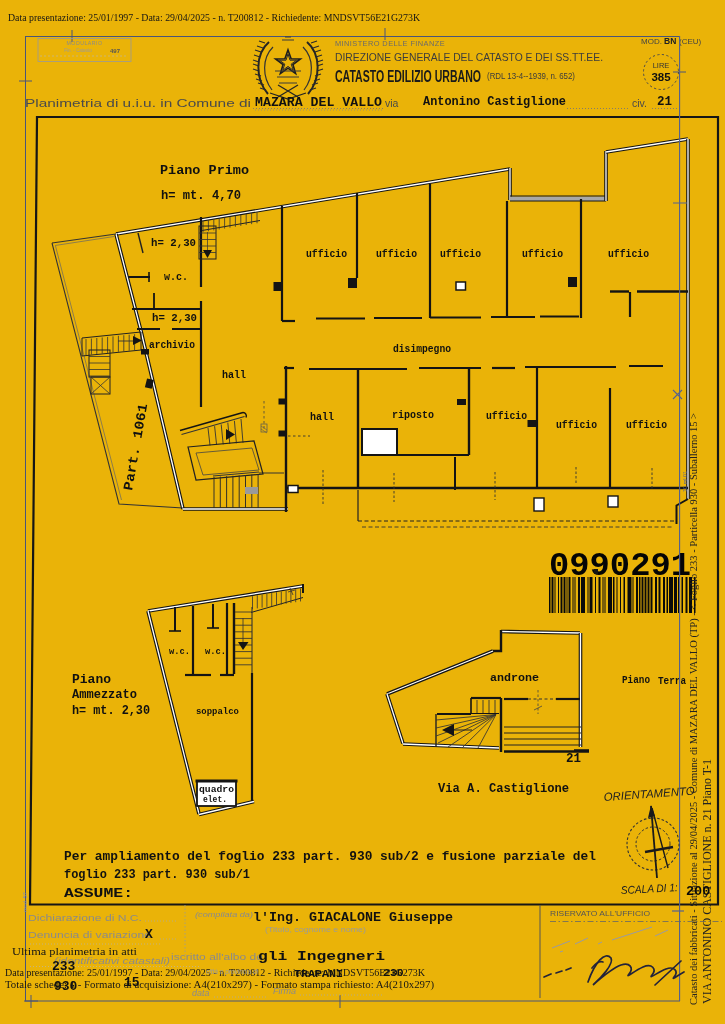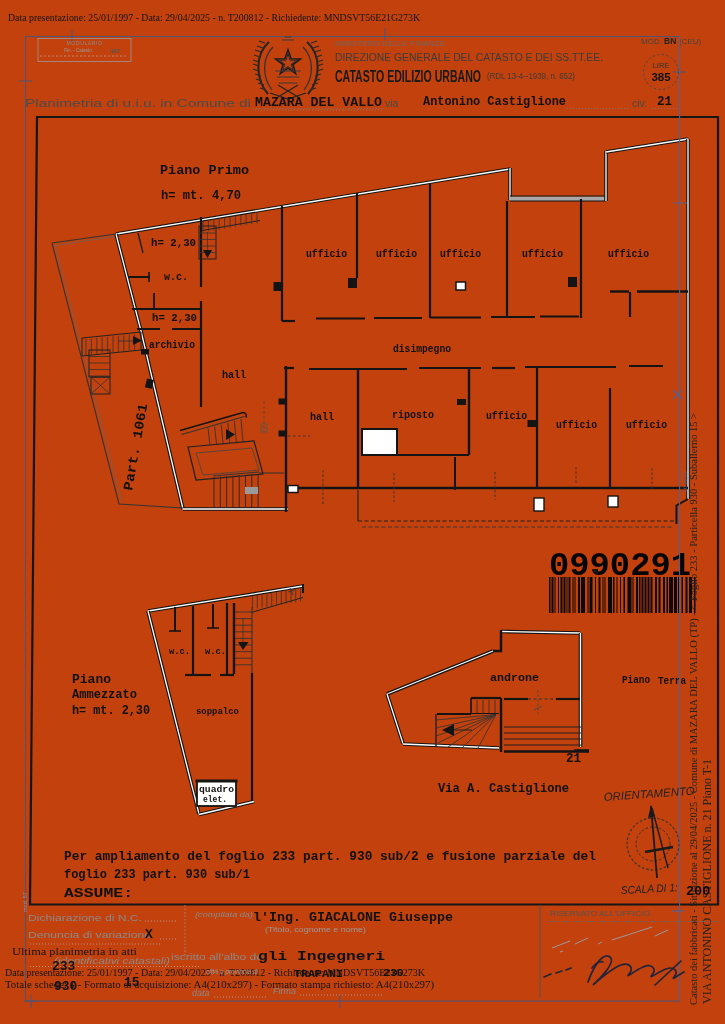--- a/index.html
+++ b/index.html
@@ -1,15 +1,15 @@
 <!DOCTYPE html>
 <html><head><meta charset="utf-8">
 <style>
 html,body{margin:0;padding:0;background:#fff}
-#page{position:relative;width:725px;height:1024px;background:#c2410c;overflow:hidden}
+#page{position:relative;width:725px;height:1024px;background:#eab308;overflow:hidden}
 svg{position:absolute;left:0;top:0}
 </style></head>
 <body>
 <div id="page">
     <svg width="725" height="1024" viewBox="0 0 725 1024">
       <g>
         <rect x="25.5" y="36.5" width="654" height="964.5" stroke="#4a5578" stroke-width="1.0" fill="none"></rect>
         <line x1="72" y1="30" x2="72" y2="42" stroke="#4a5578" stroke-width="1" stroke-linecap="butt"></line>
         <line x1="385" y1="28" x2="385" y2="40" stroke="#4a5578" stroke-width="1" stroke-linecap="butt"></line>
         <line x1="19" y1="81" x2="32" y2="81" stroke="#4a5578" stroke-width="1" stroke-linecap="butt"></line>

